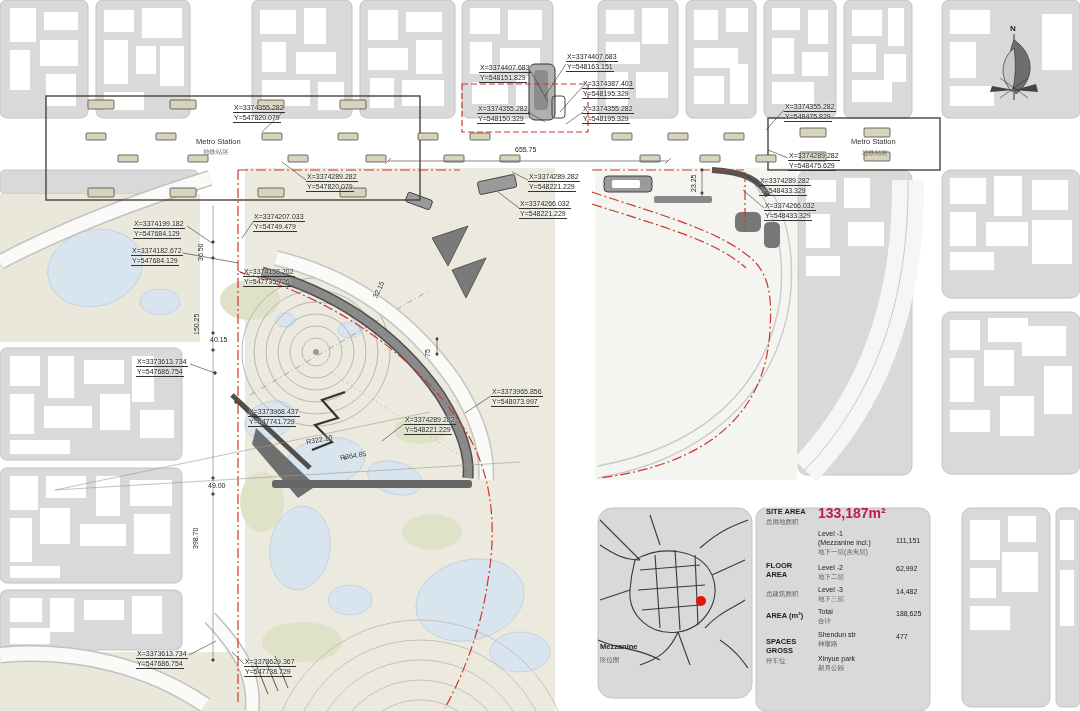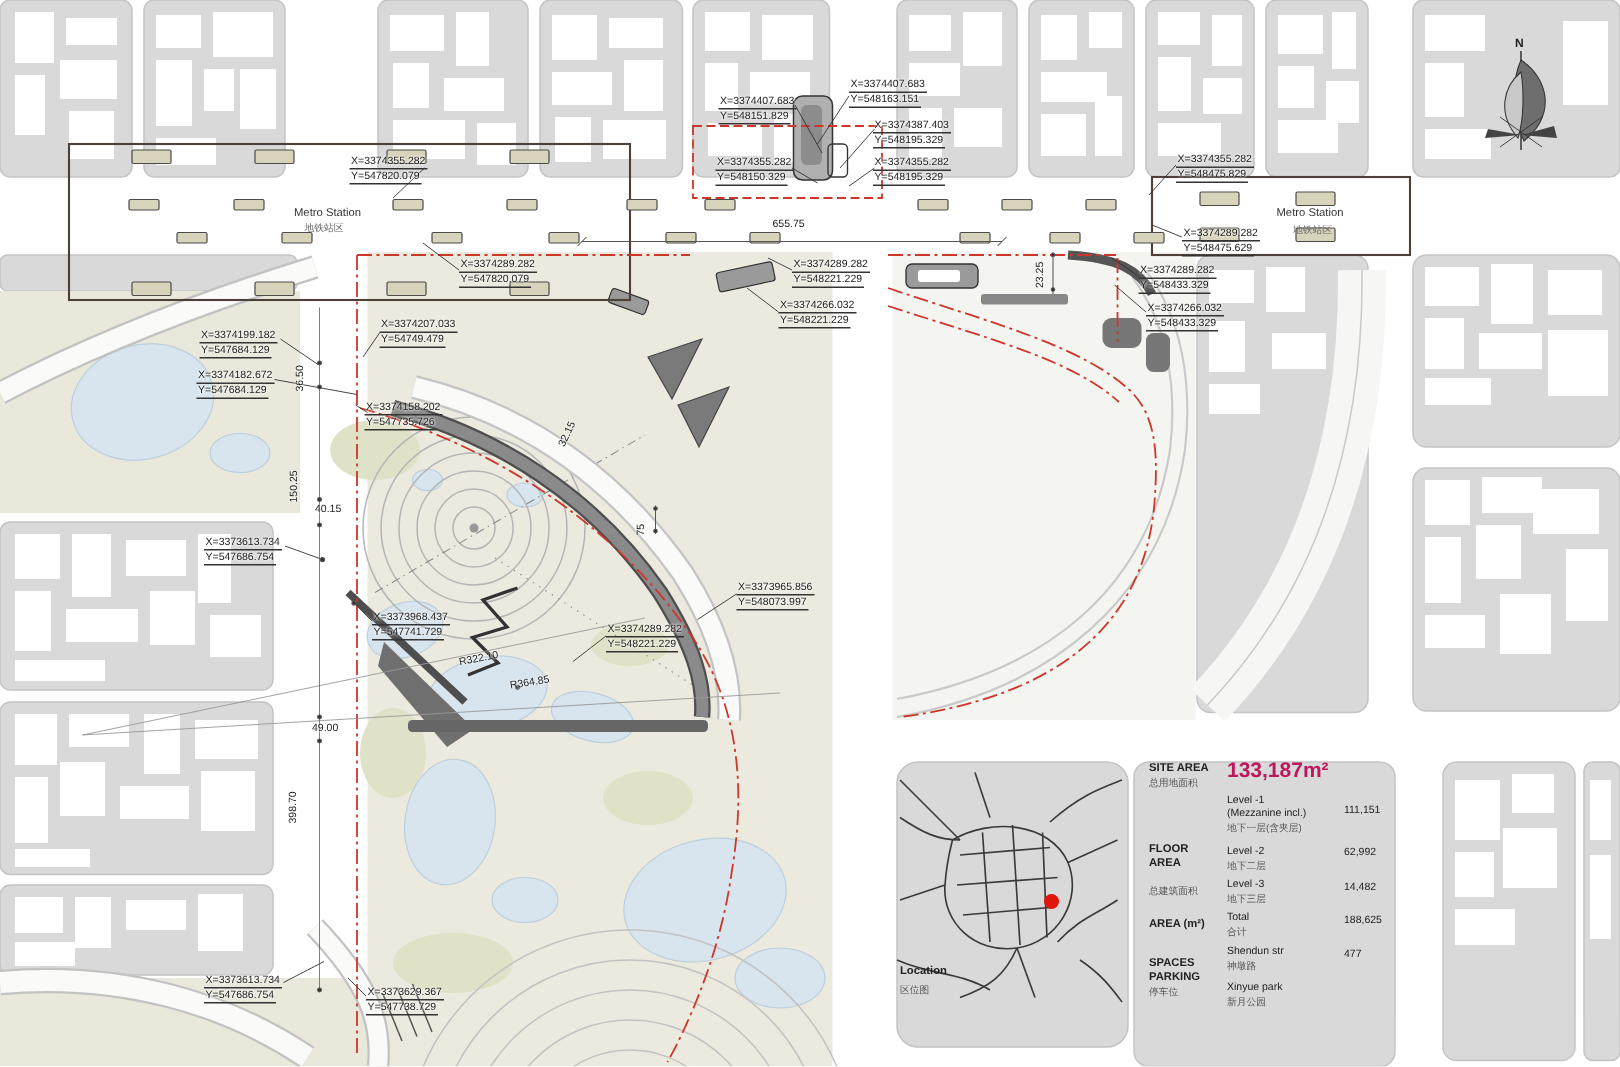--- a/index.html
+++ b/index.html
@@ -485,21 +485,21 @@
   <div class="dim" style="left:306px;top:436px;transform:rotate(-11deg)">R322.10</div>
   <div class="dim" style="left:340px;top:452px;transform:rotate(-9deg)">R364.85</div>
 
   <div class="lbl-en" style="left:196px;top:137px">Metro Station</div>
   <div class="lbl-zh" style="left:203px;top:148px">地铁站区</div>
   <div class="lbl-en" style="left:851px;top:137px">Metro Station</div>
   <div class="lbl-zh" style="left:862px;top:149px">地铁站区</div>
 
   <div class="north-n">N</div>
 
-  <div class="tbl-h" style="left:600px;top:643px">Location</div>
+  <div class="tbl-h" style="left:600px;top:643px">Mezzanine</div>
   <div class="tbl-zh" style="left:600px;top:656px">区位图</div>
 
   <div class="tbl-h" style="left:766px;top:508px">SITE AREA</div>
   <div class="tbl-zh" style="left:766px;top:518px">总用地面积</div>
   <div class="tbl-big" style="left:818px;top:505px">133,187m²</div>
 
   <div class="tbl-sub" style="left:818px;top:530px">Level -1</div>
   <div class="tbl-sub" style="left:818px;top:539px">(Mezzanine incl.)</div>
   <div class="tbl-zh" style="left:818px;top:548px">地下一层(含夹层)</div>
   <div class="tbl-val" style="left:896px;top:537px">111,151</div>
@@ -515,21 +515,21 @@
 
   <div class="tbl-sub" style="left:818px;top:586px">Level -3</div>
   <div class="tbl-zh" style="left:818px;top:595px">地下三层</div>
   <div class="tbl-val" style="left:896px;top:588px">14,482</div>
 
   <div class="tbl-sub" style="left:818px;top:608px">Total</div>
   <div class="tbl-zh" style="left:818px;top:617px">合计</div>
   <div class="tbl-val" style="left:896px;top:610px">188,625</div>
 
   <div class="tbl-h" style="left:766px;top:638px">SPACES</div>
-  <div class="tbl-h" style="left:766px;top:647px">PARKING</div>
+  <div class="tbl-h" style="left:766px;top:647px">GROSS</div>
   <div class="tbl-zh" style="left:766px;top:657px">停车位</div>
 
   <div class="tbl-sub" style="left:818px;top:631px">Shendun str</div>
   <div class="tbl-zh" style="left:818px;top:640px">神墩路</div>
   <div class="tbl-val" style="left:896px;top:633px">477</div>
 
   <div class="tbl-sub" style="left:818px;top:655px">Xinyue park</div>
   <div class="tbl-zh" style="left:818px;top:664px">新月公园</div>
   <div class="tbl-val" style="left:896px;top:657px"></div>
 

